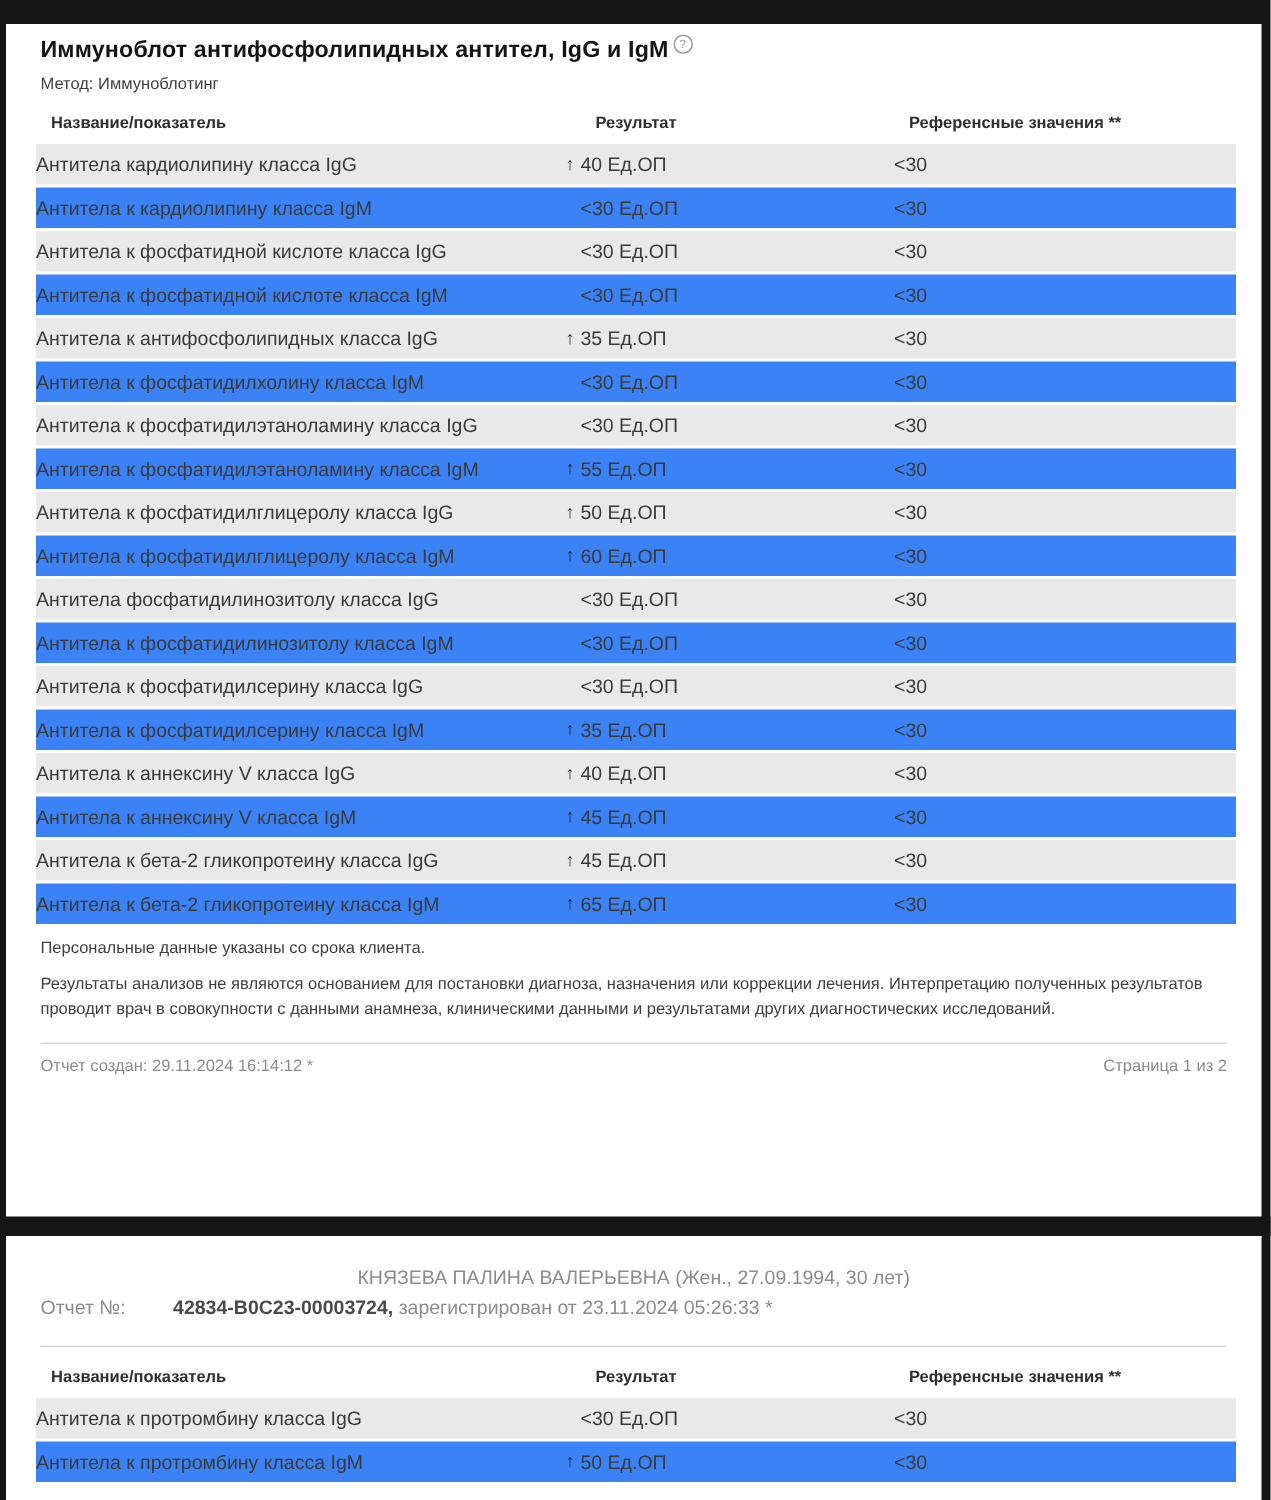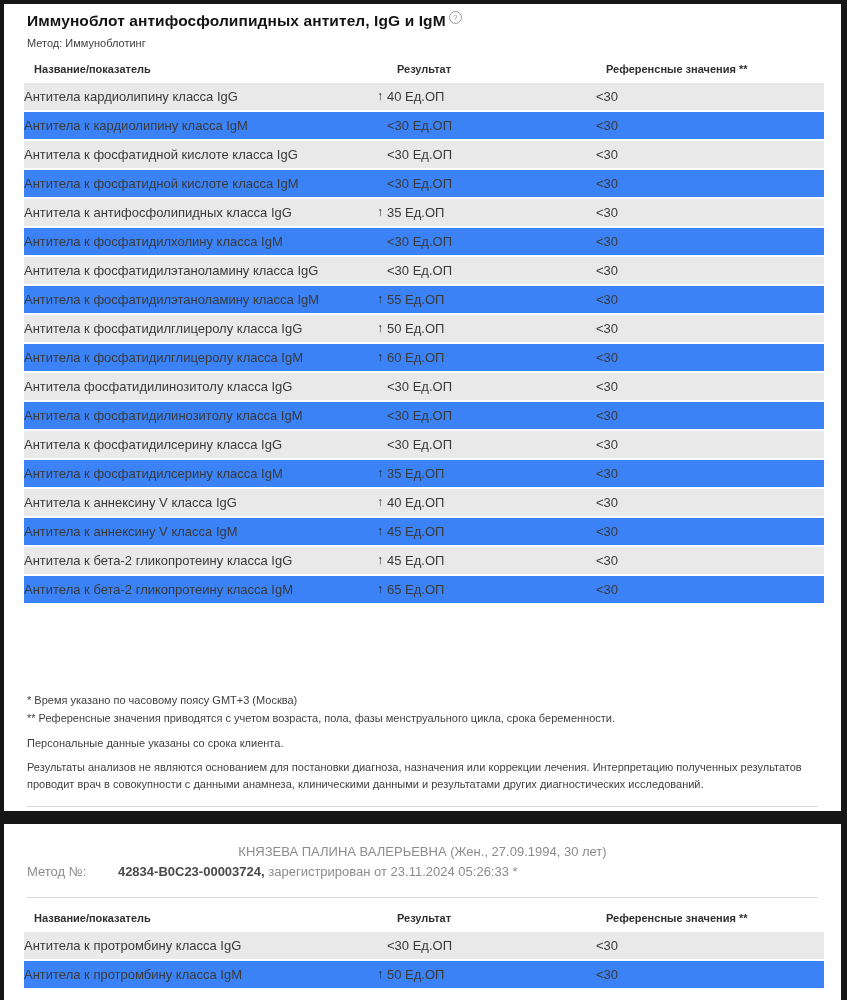--- a/index.html
+++ b/index.html
@@ -7,21 +7,21 @@
     width:847px;height:1000px;overflow:hidden;
     background:#161616;
     font-family:"Liberation Sans","DejaVu Sans",sans-serif;
     color:#3f3f3f;
     position:relative;
   }
   .page{
     position:absolute;left:4px;width:837px;background:#ffffff;
     box-sizing:border-box;
   }
-  .page1{top:4px;height:809px;}
+  .page1{top:16px;height:809px;}
   .page-gap{position:absolute;left:0;top:811px;width:847px;height:13px;background:#161616;}
   .page2{top:824px;height:176px;}
 
   .doc-title{
     margin:0;padding:7px 0 0 23px;
     font-size:15.5px;font-weight:bold;color:#141414;
     letter-spacing:0.1px;
   }
   .help{
     display:inline-block;vertical-align:super;
@@ -227,43 +227,39 @@
           <div class="c-name">Антитела к бета-2 гликопротеину класса IgM</div>
           <div class="c-result">
             <span class="arrow">↑</span>
             <span>65 Ед.ОП</span>
           </div>
           <div class="c-ref">&lt;30</div>
         </div>
       </div>
   </div>
 
-  <div class="footnotes">
-    <div>* Время указано по часовому поясу GMT+3 (Москва)</div>
-    <div>** Референсные значения приводятся с учетом возраста, пола, фазы менструального цикла, срока беременности.</div>
-  </div>
 
   <div class="disclaimers">
     <div class="d0">Персональные данные указаны со срока клиента.</div>
     <div>Результаты анализов не являются основанием для постановки диагноза, назначения или коррекции лечения. Интерпретацию полученных результатов проводит врач в совокупности с данными анамнеза, клиническими данными и результатами других диагностических исследований.</div>
   </div>
 
   <hr class="divider">
   <div class="p1-footer">
     <span>Отчет создан: 29.11.2024 16:14:12 *</span>
     <span>Страница 1 из 2</span>
   </div>
 </div>
 
 <div class="page-gap"></div>
 
 <div class="page page2">
   <div class="patient-line">КНЯЗЕВА ПАЛИНА ВАЛЕРЬЕВНА (Жен., 27.09.1994, 30 лет)</div>
   <div class="order-line">
-    <span>Метод №:</span>
+    <span>Отчет №:</span>
     <span class="order-num">42834-B0C23-00003724,</span>
     <span>зарегистрирован от 23.11.2024 05:26:33 *</span>
   </div>
   <hr class="divider">
 
   <div class="tbl">
     <div class="thead">
       <div class="c-name">Название/показатель</div>
       <div class="c-result">Результат</div>
       <div class="c-ref">Референсные значения **</div>

